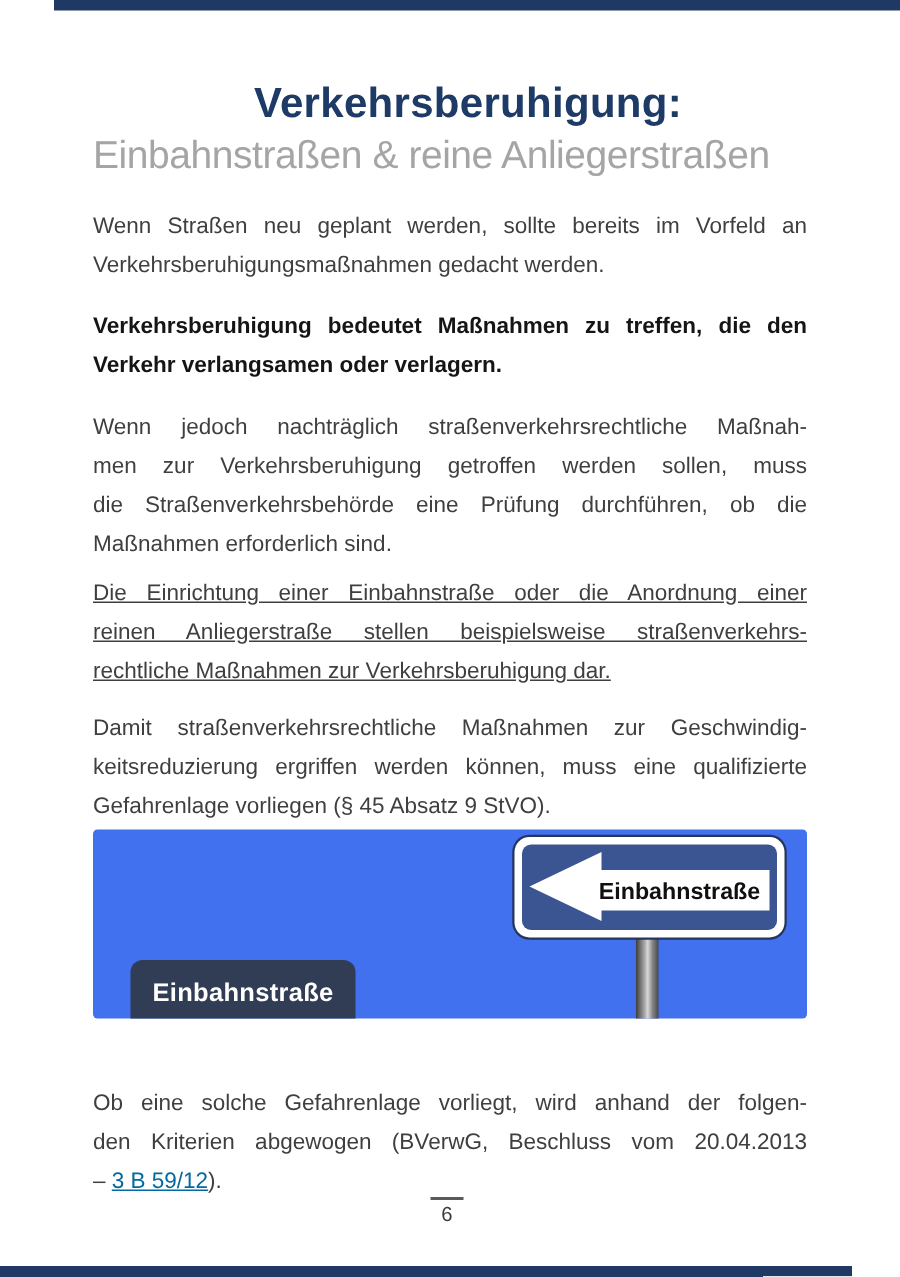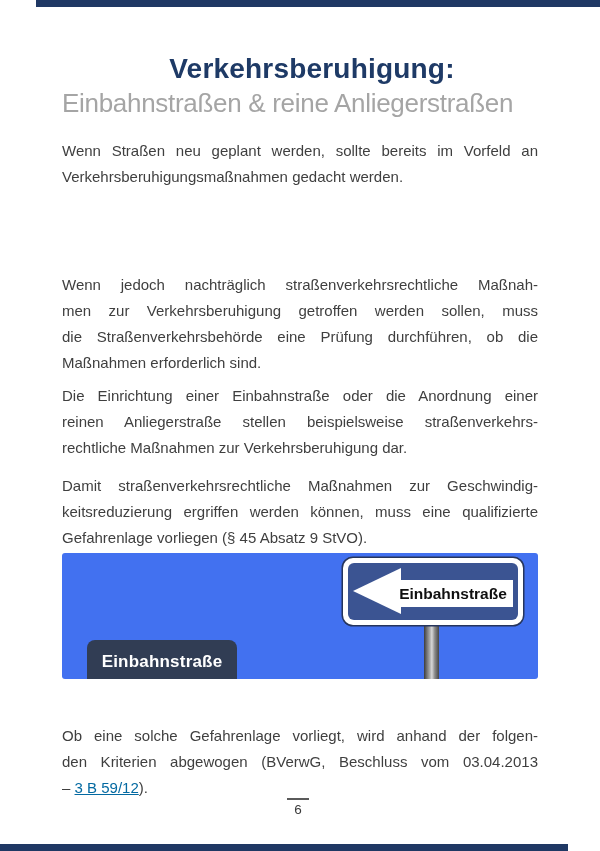--- a/index.html
+++ b/index.html
@@ -20,21 +20,21 @@
     font-size:26px;font-weight:400;color:#a5a5a5;letter-spacing:-.3px;
   }
 
   .para{position:absolute;left:62px;width:476px;font-size:15px;line-height:26px;}
   .para.bold{font-weight:bold;color:#151515;}
   .jline{text-align:justify;text-align-last:justify;}
   .lline{text-align:center;text-align-last:left;}
   #p-intro{top:138px;}
   #p-definition{top:205px;}
   #p-pruefung{top:272px;}
-  #p-beispiele{top:383px;}
+  #p-beispiele{top:383px;text-decoration:underline;}
   #p-gefahrenlage{top:473px;}
   #p-closing{top:723px;}
 
   .link{color:#0369a1;text-decoration:underline;cursor:pointer;}
 
   
   .figure{
     position:absolute;left:62px;top:553px;width:476px;height:126px;
     background:#4271f0;border-radius:3px;overflow:hidden;
   }
@@ -74,20 +74,24 @@
   <div class="edge-bar top"></div>
 
   <h1 class="title" style="margin:0;text-align:center;">Verkehrsberuhigung:</h1>
   <h2 class="subtitle" style="margin:0;">Einbahnstraßen &amp; reine Anliegerstraßen</h2>
 
   <div class="para" id="p-intro">
     <div class="jline">Wenn Straßen neu geplant werden, sollte bereits im Vorfeld an</div>
     <div class="lline">Verkehrsberuhigungsmaßnahmen gedacht werden.</div>
   </div>
 
+  <div class="para bold" id="p-definition">
+    <div class="jline">Verkehrsberuhigung bedeutet Maßnahmen zu treffen, die den</div>
+    <div class="lline">Verkehr verlangsamen oder verlagern.</div>
+  </div>
 
   <div class="para" id="p-pruefung">
     <div class="jline">Wenn jedoch nachträglich straßenverkehrsrechtliche Maßnah-</div>
     <div class="jline">men zur Verkehrsberuhigung getroffen werden sollen, muss</div>
     <div class="jline">die Straßenverkehrsbehörde eine Prüfung durchführen, ob die</div>
     <div class="lline">Maßnahmen erforderlich sind.</div>
   </div>
 
   <div class="para" id="p-beispiele">
     <div class="jline">Die Einrichtung einer Einbahnstraße oder die Anordnung einer</div>
@@ -117,21 +121,21 @@
     <div class="callout">
       <div class="callout-title">Einbahnstraße</div>
       <div class="callout-sub">Verkehrszeichen 220</div>
     </div>
     <div class="callout-line"></div>
     <div class="callout-dot"></div>
   </div>
 
   <div class="para" id="p-closing">
     <div class="jline">Ob eine solche Gefahrenlage vorliegt, wird anhand der folgen-</div>
-    <div class="jline">den Kriterien abgewogen (BVerwG, Beschluss vom 03.04.2013</div>
+    <div class="jline">den Kriterien abgewogen (BVerwG, Beschluss vom 20.04.2013</div>
     <div class="lline">
       <span>– </span><a class="link">3 B 59/12</a><span>).</span>
     </div>
   </div>
 
   <div class="pagenum-rule"></div>
   <div class="pagenum">6</div>
 
   <div class="edge-bar bottom"></div>
 

